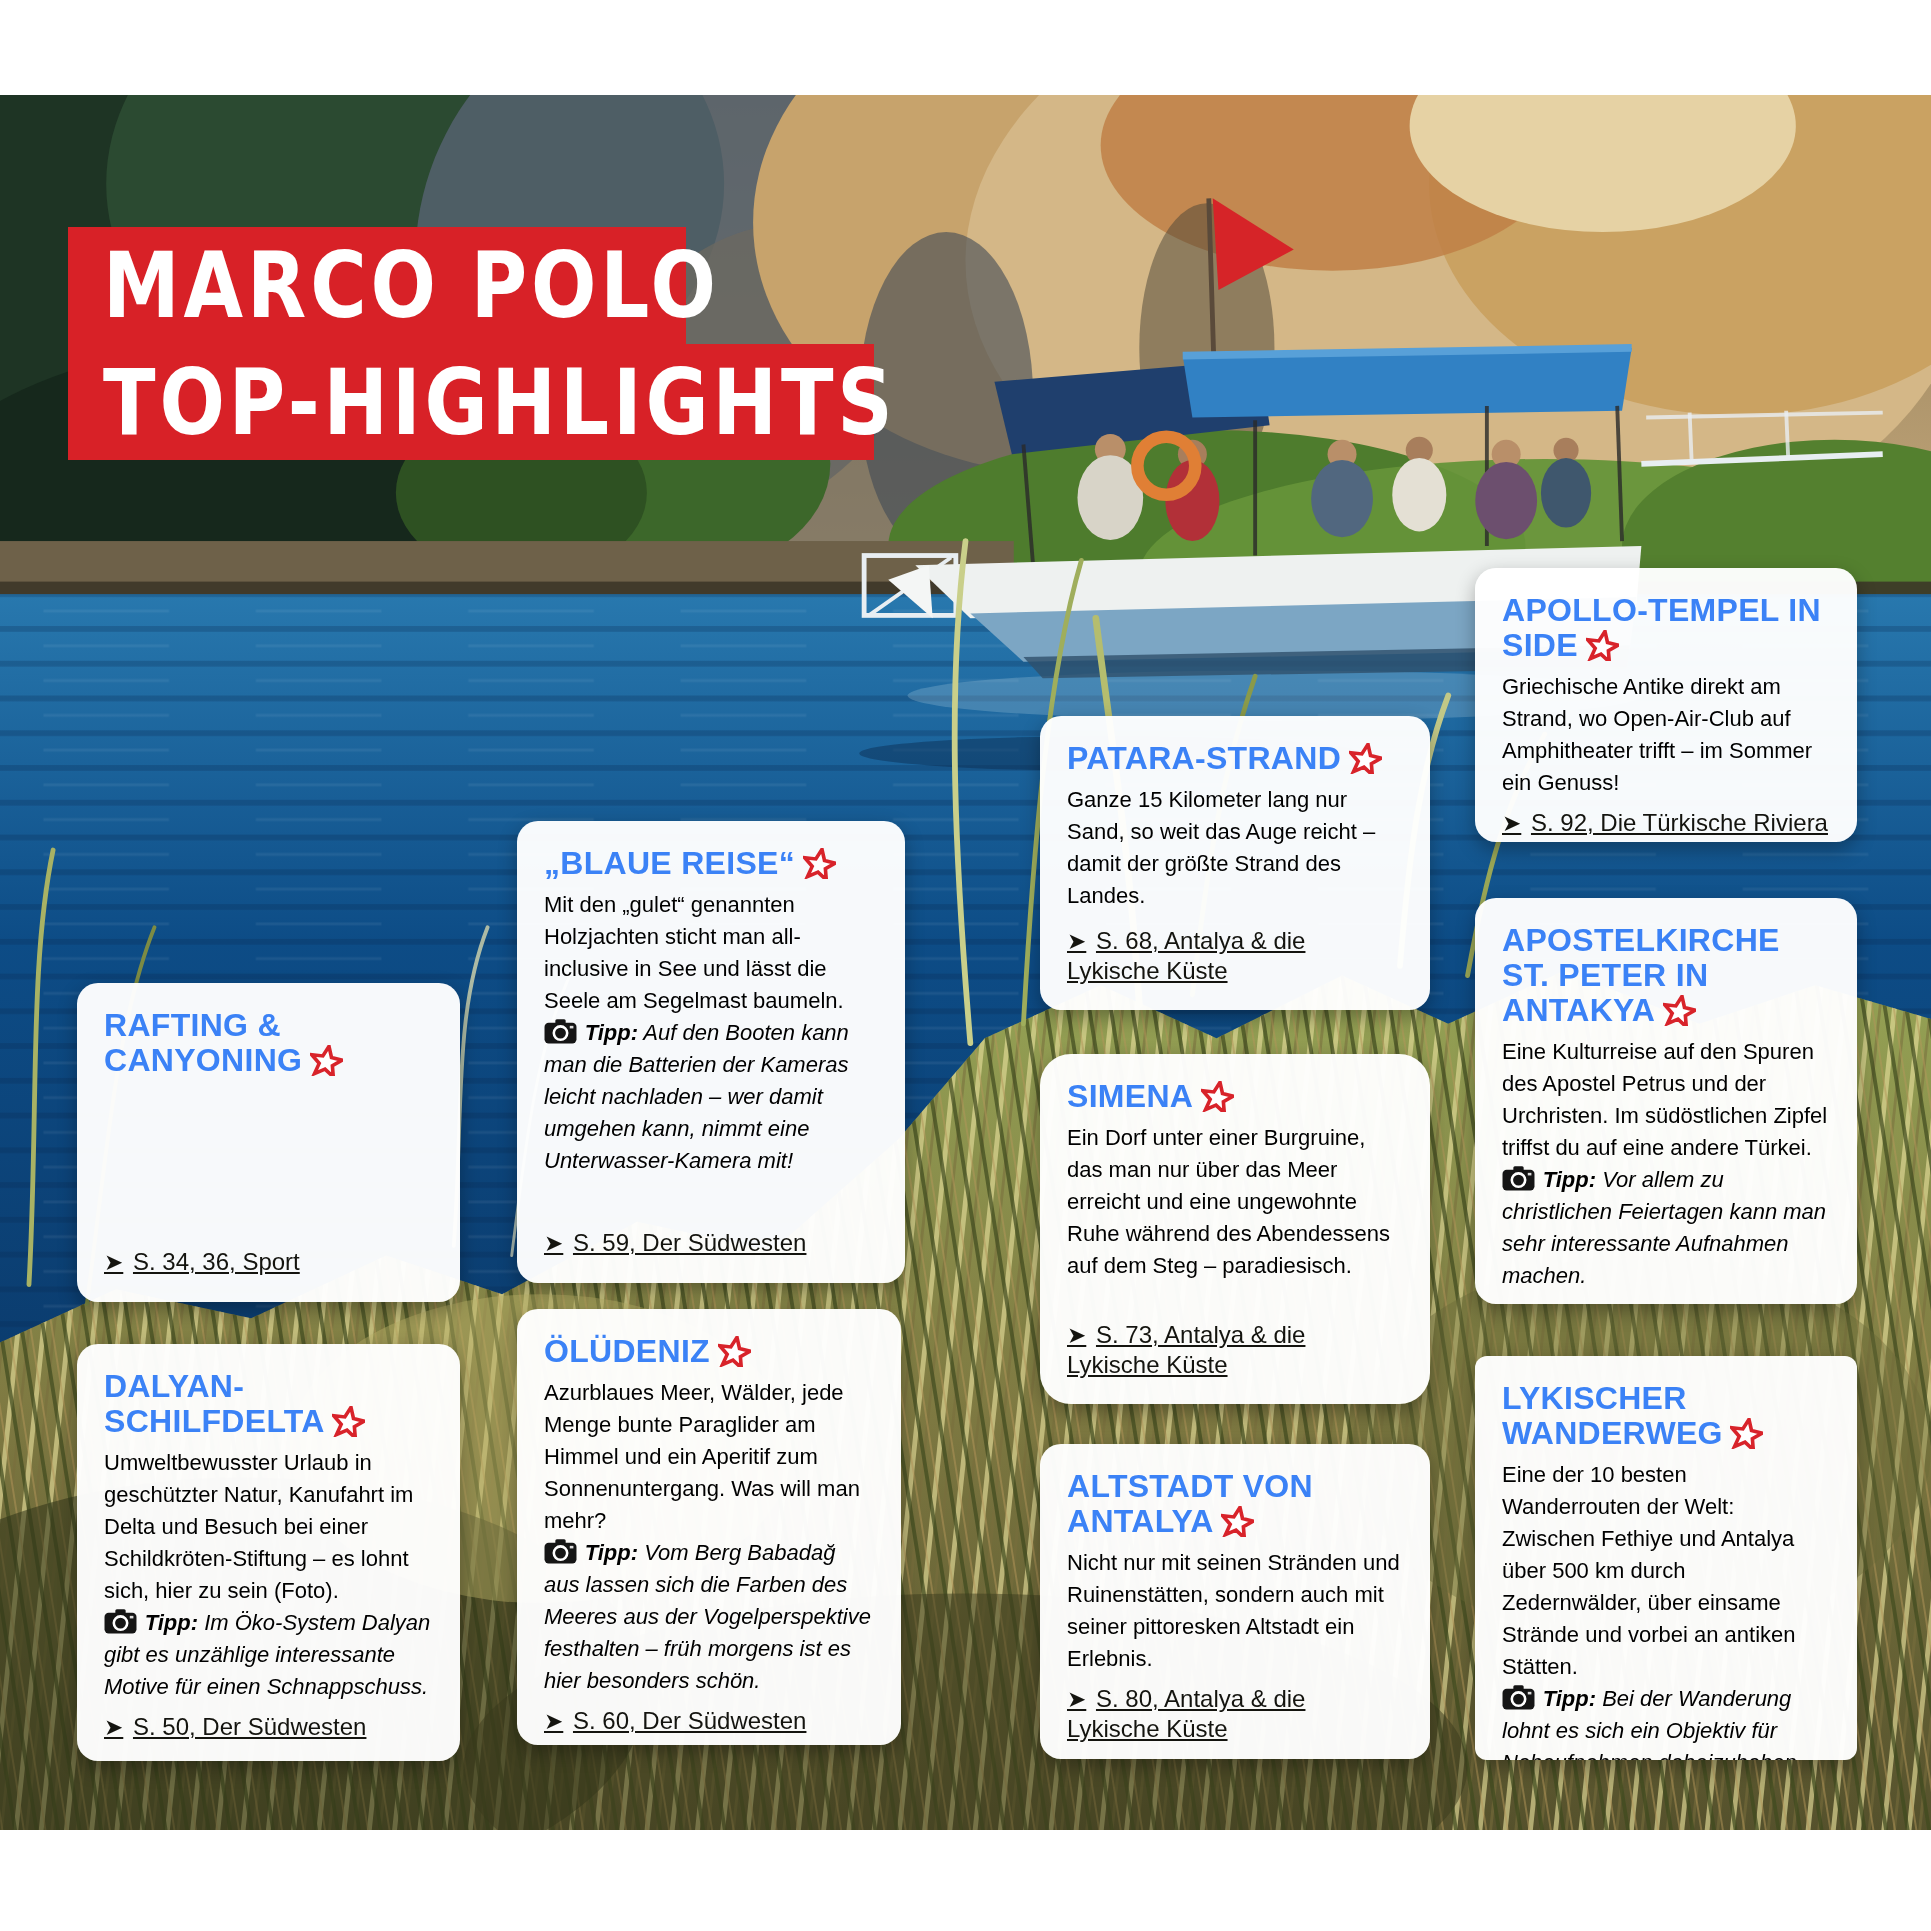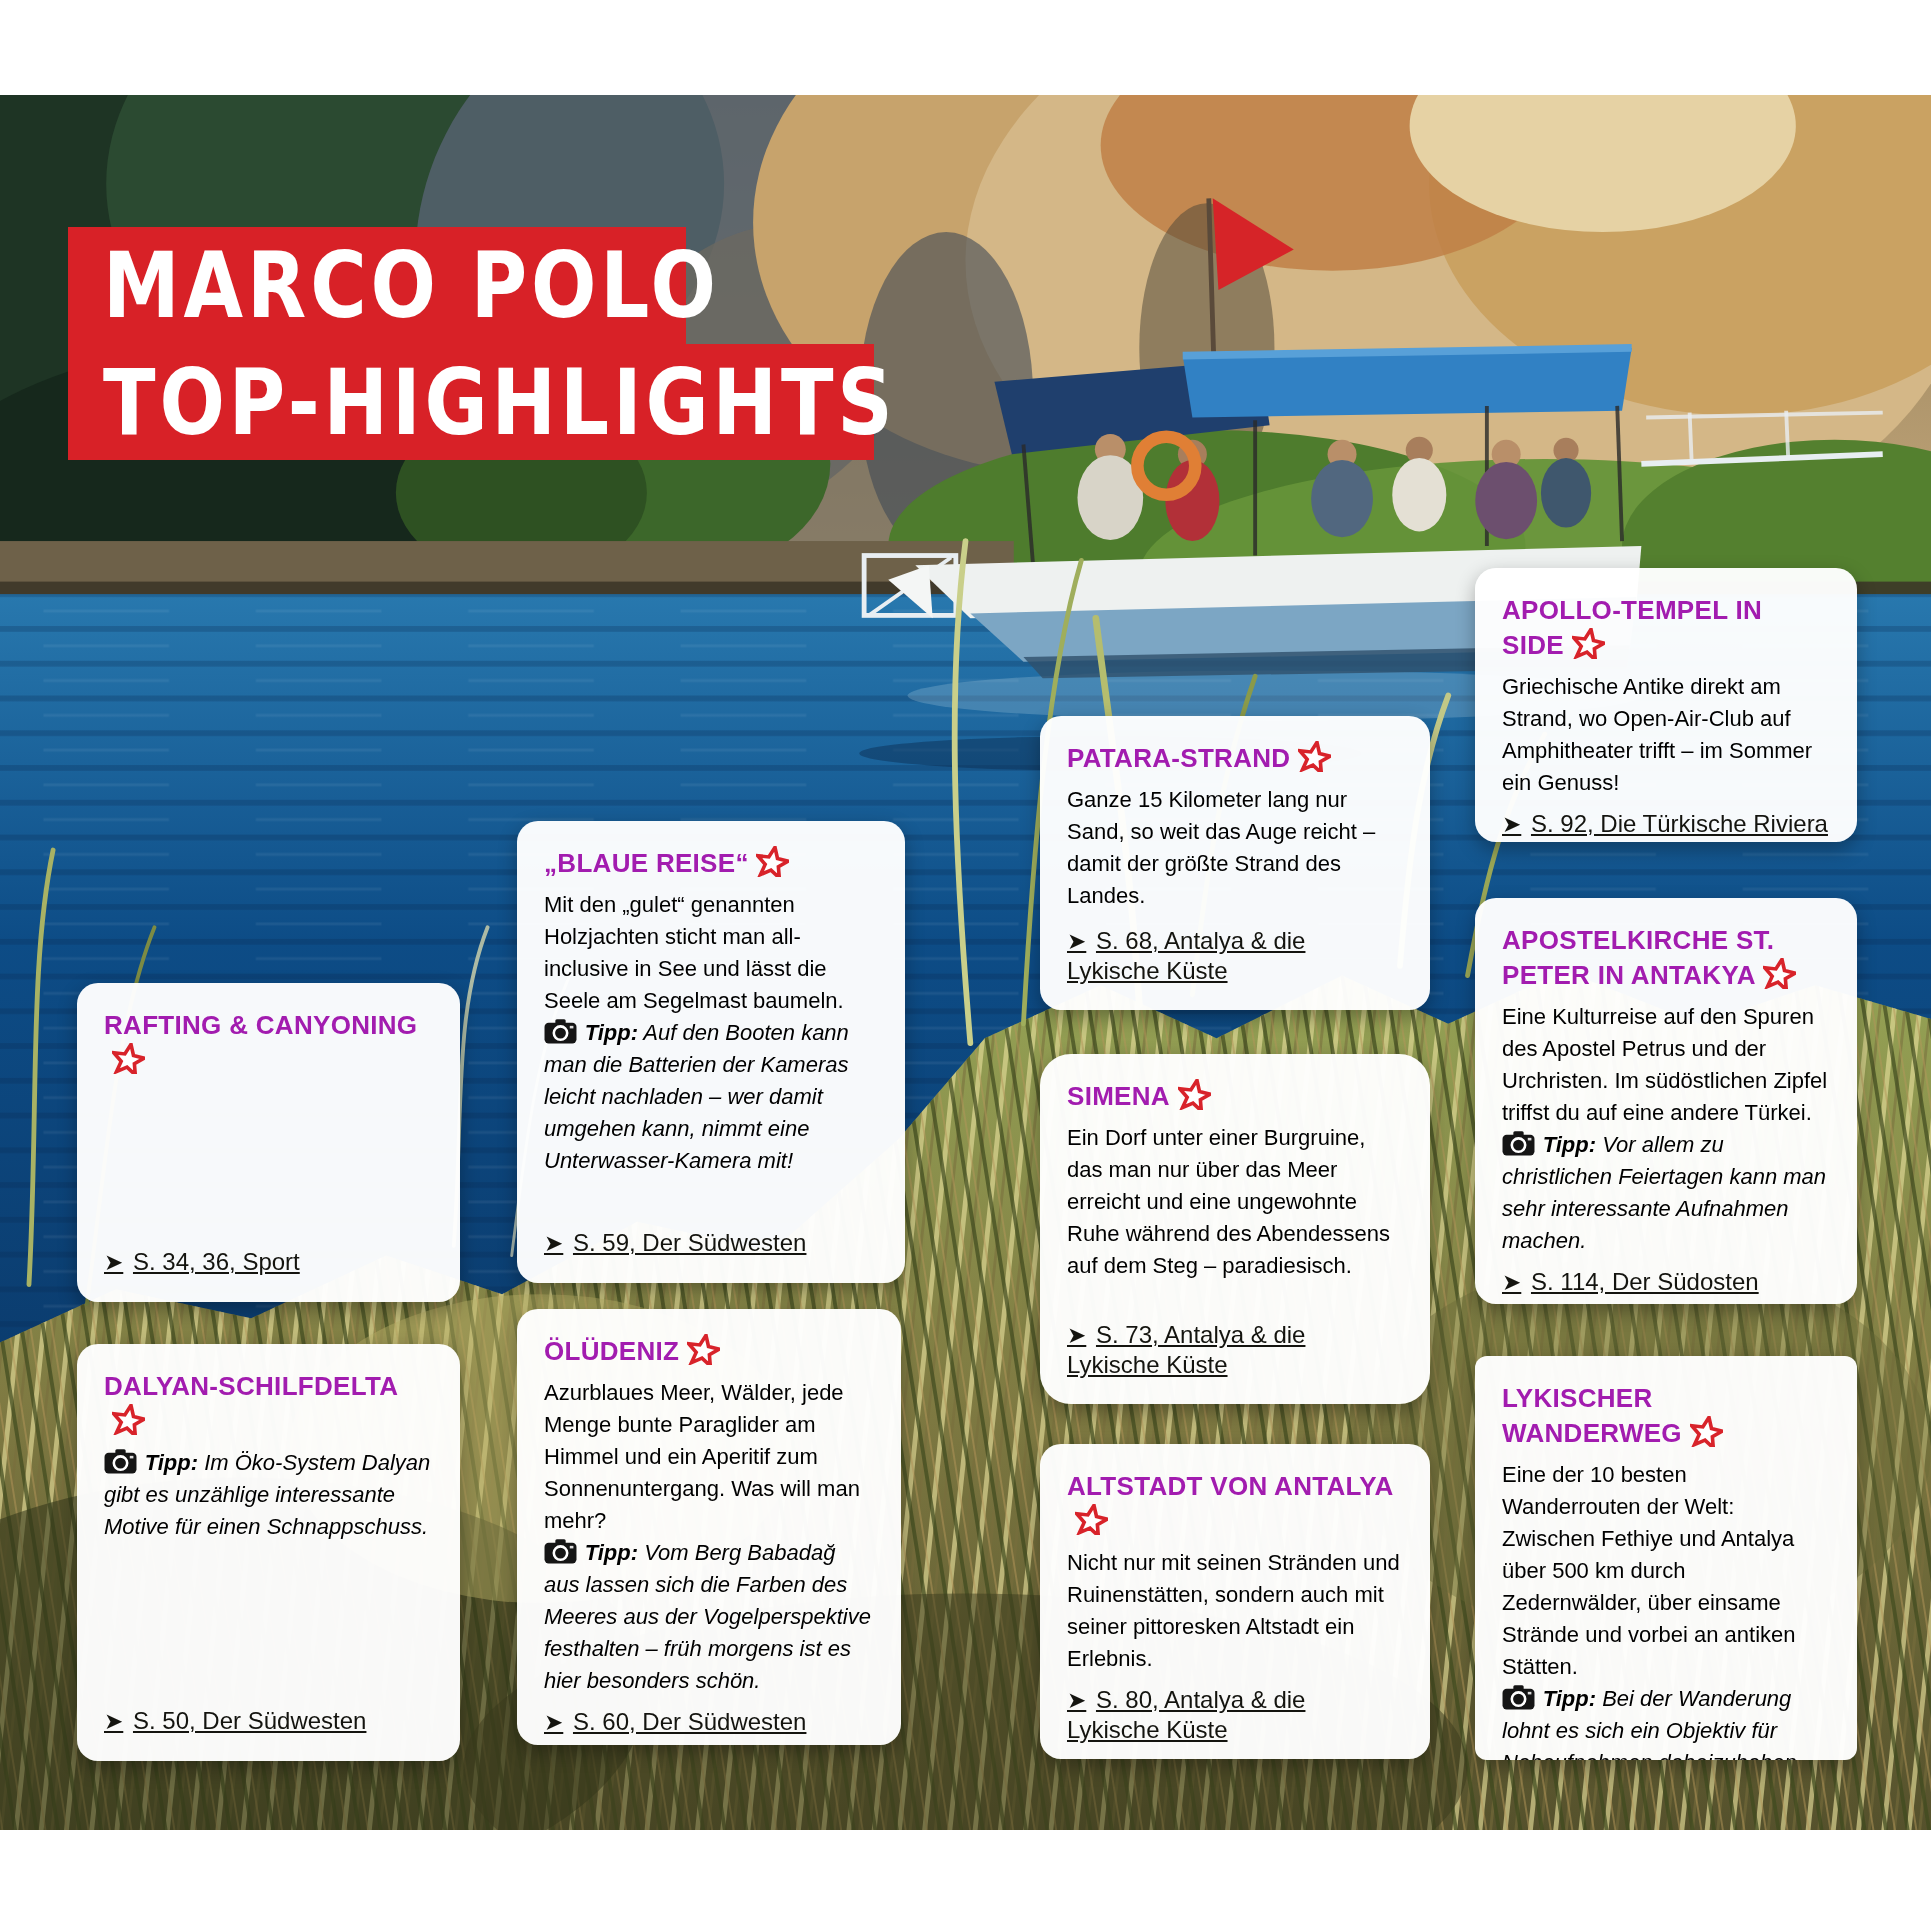--- a/index.html
+++ b/index.html
@@ -23,21 +23,21 @@
   #title1{left:68px;top:227px;width:618px;height:117px;}
   #title2{left:68px;top:344px;width:806px;height:116px;}
   
   .card{
     position:absolute;background:rgba(255,255,255,0.97);border-radius:21px;
     box-shadow:0 7.7px 19.3px rgba(0,0,0,0.30);
     padding:25px 27px;box-sizing:border-box;
     display:flex;flex-direction:column;overflow:hidden;z-index:4;
   }
   .card h3{
-    margin:0 0 7.7px 0;color:#a21caf;font-size:26px;line-height:35px;
+    margin:0 0 7.7px 0;color:#3b82f6;font-size:32px;line-height:35px;
     font-weight:bold;letter-spacing:0.3px;
   }
   .star{width:33px;height:31px;vertical-align:-4.8px;margin-left:7.7px;display:inline-block;}
   .card p{margin:0;font-size:22px;line-height:32px;color:#000000;}
   .card .tip{font-style:italic;}
   .card .tip b{font-style:italic;}
   .cam{width:33px;height:26px;vertical-align:-3.9px;margin-right:7.7px;display:inline-block;}
   .ref{
     margin-top:auto;padding-top:9.7px;font-size:24px;line-height:29px;color:#14140f;
     display:block;
@@ -201,20 +201,21 @@
   <h3><span>RAFTING &amp; CANYONING</span><svg class="star" viewBox="0 0 64 60">
         <path d="M32 2 L40.5 22.5 L62 24 L45 38 L50.5 59 L32 47 L13.5 59 L19 38 L2 24 L23.5 22.5 Z" fill="#ffffff" stroke="#d8232a" stroke-width="7" transform="rotate(10 32 30)"></path>
       </svg></h3>
   <span class="ref"><span class="arrow">➤</span><span>S. 34, 36, Sport</span></span>
 </div>
 
 <div class="card" id="card-1">
   <h3><span>DALYAN-SCHILFDELTA</span><svg class="star" viewBox="0 0 64 60">
         <path d="M32 2 L40.5 22.5 L62 24 L45 38 L50.5 59 L32 47 L13.5 59 L19 38 L2 24 L23.5 22.5 Z" fill="#ffffff" stroke="#d8232a" stroke-width="7" transform="rotate(10 32 30)"></path>
       </svg></h3>
+  <p>Umweltbewusster Urlaub in geschützter Natur, Kanufahrt im Delta und Besuch bei einer Schildkröten-Stiftung – es lohnt sich, hier zu sein (Foto).</p>
   <p class="tip"><svg class="cam" viewBox="0 0 64 50">
         <rect x="1" y="9" width="62" height="40" rx="8" fill="#151515"></rect>
         <rect x="22" y="2" width="20" height="10" rx="3" fill="#151515"></rect>
         <circle cx="32" cy="29" r="13" fill="none" stroke="#ffffff" stroke-width="5"></circle>
         <rect x="50" y="15" width="7" height="5" fill="#ffffff" opacity=".85"></rect>
       </svg><b>Tipp:</b> <span>Im Öko-System Dalyan gibt es unzählige interessante Motive für einen Schnappschuss.</span></p>
   <span class="ref"><span class="arrow">➤</span><span>S. 50, Der Südwesten</span></span>
 </div>
 
 <div class="card" id="card-2">

